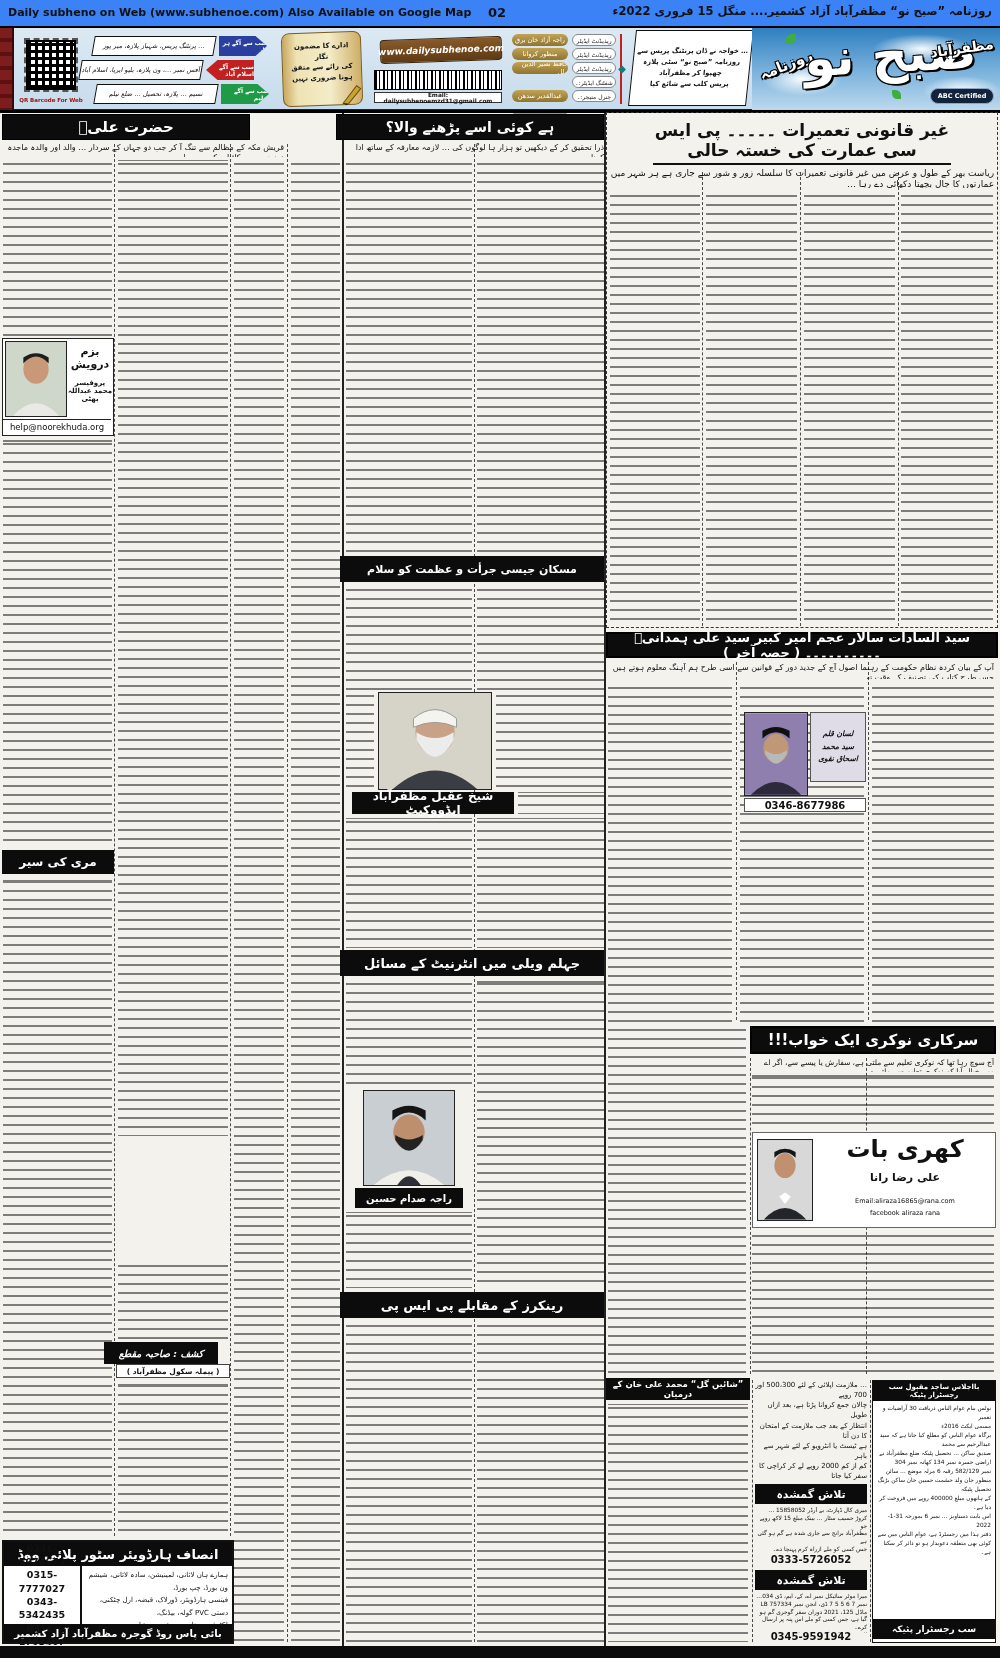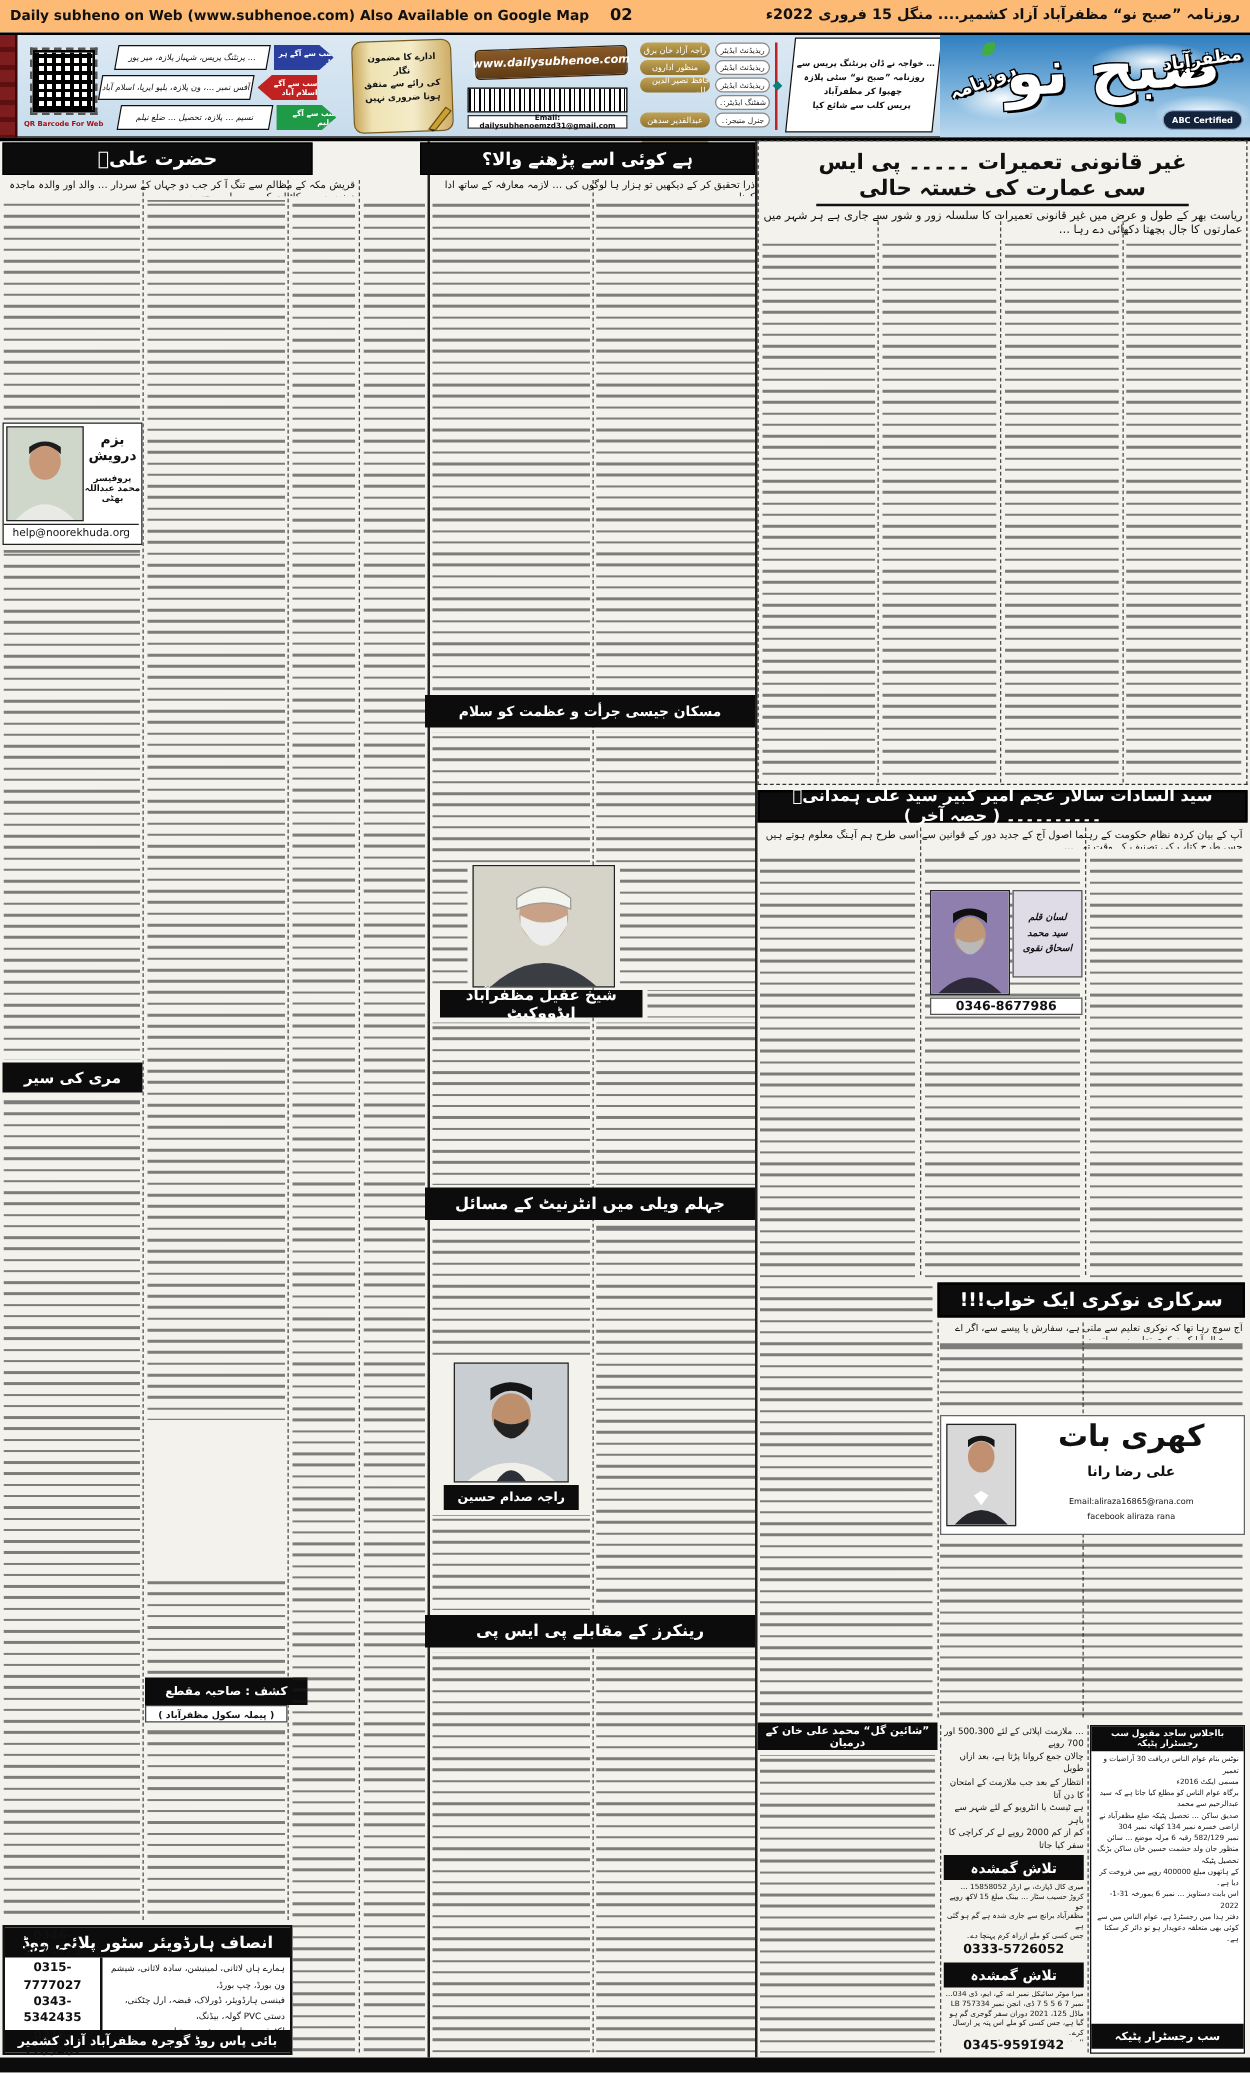--- a/index.html
+++ b/index.html
@@ -40,21 +40,21 @@
   .cloud{position:absolute;border-radius:50%;
          background:radial-gradient(ellipse at center,rgba(255,255,255,.95),rgba(255,255,255,0) 70%);}
   .outline{color:#fff;font-weight:700;
            text-shadow:-1px -1px 0 #000,1px -1px 0 #000,-1px 1px 0 #000,1px 1px 0 #000,2px 2px 0 #000;}
 </style>
 </head>
 <body>
 
 <div id="paper">
 
-  <div class="abs" style="left:0;top:0;width:1000px;height:26px;background:#fdba74;">
+  <div class="abs" style="left:0;top:0;width:1000px;height:26px;background:#3b82f6;">
     <div class="abs" style="left:8px;top:6px;font-size:11px;font-weight:700;">Daily subheno on Web (www.subhenoe.com) Also Available on Google Map</div>
     <div class="abs" style="left:488px;top:5px;font-size:13px;font-weight:700;">02</div>
     <div class="abs rtl" style="right:8px;top:4px;font-size:11.5px;font-weight:700;">روزنامہ ”صبح نو“ مظفرآباد آزاد کشمیر.... منگل 15 فروری 2022ء</div>
   </div>
   <div class="abs" style="left:0;top:26px;width:1000px;height:2px;background:#000;"></div>
 
   <div class="abs" style="left:0;top:28px;width:1000px;height:82px;background:linear-gradient(180deg,#dce9f3,#c7dcec);border-bottom:1px solid #222;">
 
     <div class="abs" style="left:0;top:0;width:14px;height:82px;background:repeating-linear-gradient(180deg,#7e1d1d 0 10px,#5d1010 10px 14px);border-right:2px solid #3a0808;"></div>
 
@@ -76,21 +76,21 @@
         <path d="M3 23 L17 6 L21 9 L8 24 Z" fill="#caa133" stroke="#6b4e0e" stroke-width="1"></path>
         <path d="M3 23 L6 25 L8 24 Z" fill="#222"></path>
       </svg>
     </div>
 
     <div class="abs ribbon" style="left:380px;top:10px;width:122px;height:24px;font-size:9px;transform:rotate(-2deg);border-radius:4px;">www.dailysubhenoe.com</div>
     <div class="abs barcode" style="left:374px;top:42px;width:128px;height:20px;"></div>
     <div class="abs ctr" style="left:374px;top:64px;width:128px;height:11px;background:#fff;border:1px solid #333;font-size:5.8px;font-weight:700;">Email: dailysubhenoemzd31@gmail.com</div>
 
     <div class="abs staffbox" style="left:512px;top:6px;width:56px;height:12px;">راجہ آزاد خان برق</div>
-    <div class="abs staffbox" style="left:512px;top:20px;width:56px;height:12px;">منظور اداروں</div>
+    <div class="abs staffbox" style="left:512px;top:20px;width:56px;height:12px;">منظور کروانا</div>
     <div class="abs staffbox" style="left:512px;top:34px;width:56px;height:12px;">حافظ نصیر الدین ملل</div>
     <div class="abs staffbox" style="left:512px;top:48px;width:56px;height:12px;margin-top:35px;">مطلوب کھوکھر</div>
     <div class="abs staffbox" style="left:512px;top:62px;width:56px;height:12px;">عبدالقدیر سدھن</div>
     <div class="abs rolebox" style="left:572px;top:6px;width:44px;height:12px;">ریذیڈنٹ ایڈیٹر</div>
     <div class="abs rolebox" style="left:572px;top:20px;width:44px;height:12px;">ریذیڈنٹ ایڈیٹر</div>
     <div class="abs rolebox" style="left:572px;top:34px;width:44px;height:12px;">ریذیڈنٹ ایڈیٹر</div>
     <div class="abs rolebox" style="left:572px;top:48px;width:44px;height:12px;">شفٹنگ ایڈیٹر:۔</div>
     <div class="abs rolebox" style="left:572px;top:62px;width:44px;height:12px;">جنرل منیجر:۔</div>
 
     <div class="abs" style="left:620px;top:6px;width:2px;height:70px;background:#c22121;"></div>
@@ -149,21 +149,21 @@
     <div class="abs rtl" style="left:64px;top:40px;width:46px;font-size:7px;font-weight:700;text-align:center;">پروفیسر محمد عبداللہ بھٹی</div>
     <div class="abs ctr" style="left:0px;top:80px;width:108px;height:15px;border-top:1px solid #222;font-size:8.5px;">help@noorekhuda.org</div>
   </div>
 
   <div class="abs g" style="left:3px;top:440px;width:109px;height:408px;"></div>
   <div class="abs bar" style="left:2px;top:850px;width:112px;height:24px;font-size:12px;">مری کی سیر</div>
   <div class="abs g" style="left:3px;top:878px;width:109px;height:658px;"></div>
 
   <div class="abs g" style="left:118px;top:160px;width:110px;height:976px;"></div>
   <div class="abs g" style="left:118px;top:1262px;width:110px;height:78px;"></div>
-  <div class="abs bar" style="left:116px;top:1342px;width:130px;height:22px;font-size:9.5px;">کشف : صاحبہ مقطع</div>
+  <div class="abs bar" style="left:104px;top:1342px;width:114px;height:22px;font-size:9.5px;font-style:italic;">کشف : صاحبہ مقطع</div>
   <div class="abs ctr rtl" style="left:116px;top:1364px;width:114px;height:14px;font-size:7.5px;font-weight:700;background:#fff;border:1px solid #444;">( پیملہ سکول مظفرآباد )</div>
   <div class="abs g" style="left:118px;top:1382px;width:110px;height:154px;"></div>
 
   <div class="abs g" style="left:234px;top:160px;width:50px;height:1482px;"></div>
   <div class="abs g" style="left:291px;top:160px;width:49px;height:1482px;"></div>
 
   <div class="abs bar" style="left:336px;top:114px;width:268px;height:26px;font-size:14px;border:1px solid #000;">ہے کوئی اسے پڑھنے والا؟</div>
   <div class="abs excerpt" style="left:346px;top:143px;width:258px;height:14px;font-size:8px;">ذرا تحقیق کر کے دیکھیں تو ہزار ہا لوگوں کی … لازمہ معارفہ کے ساتھ ادا کرنا۔</div>
   <div class="abs g" style="left:346px;top:160px;width:126px;height:394px;"></div>
   <div class="abs g" style="left:477px;top:160px;width:127px;height:394px;"></div>

